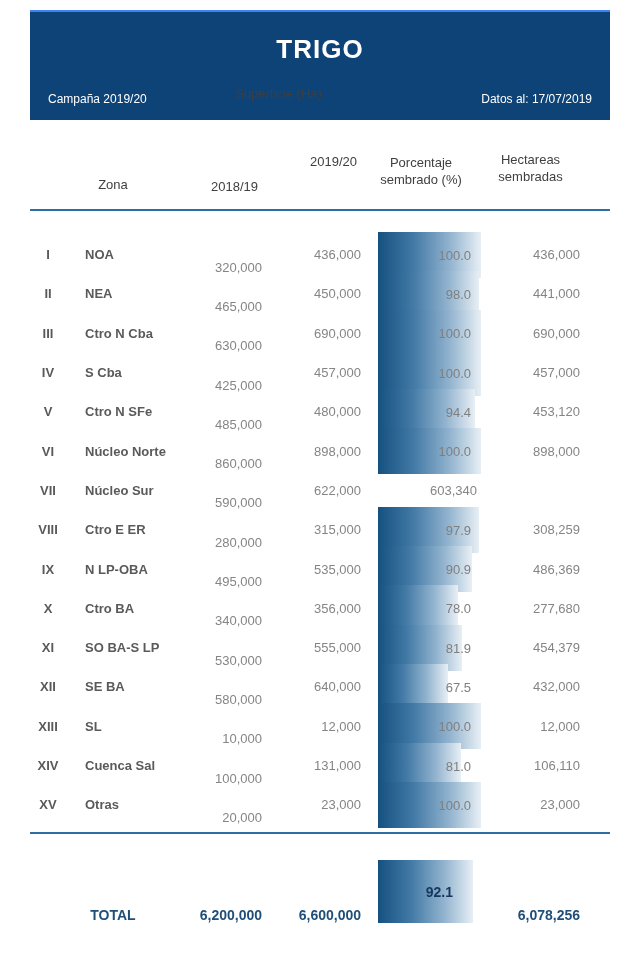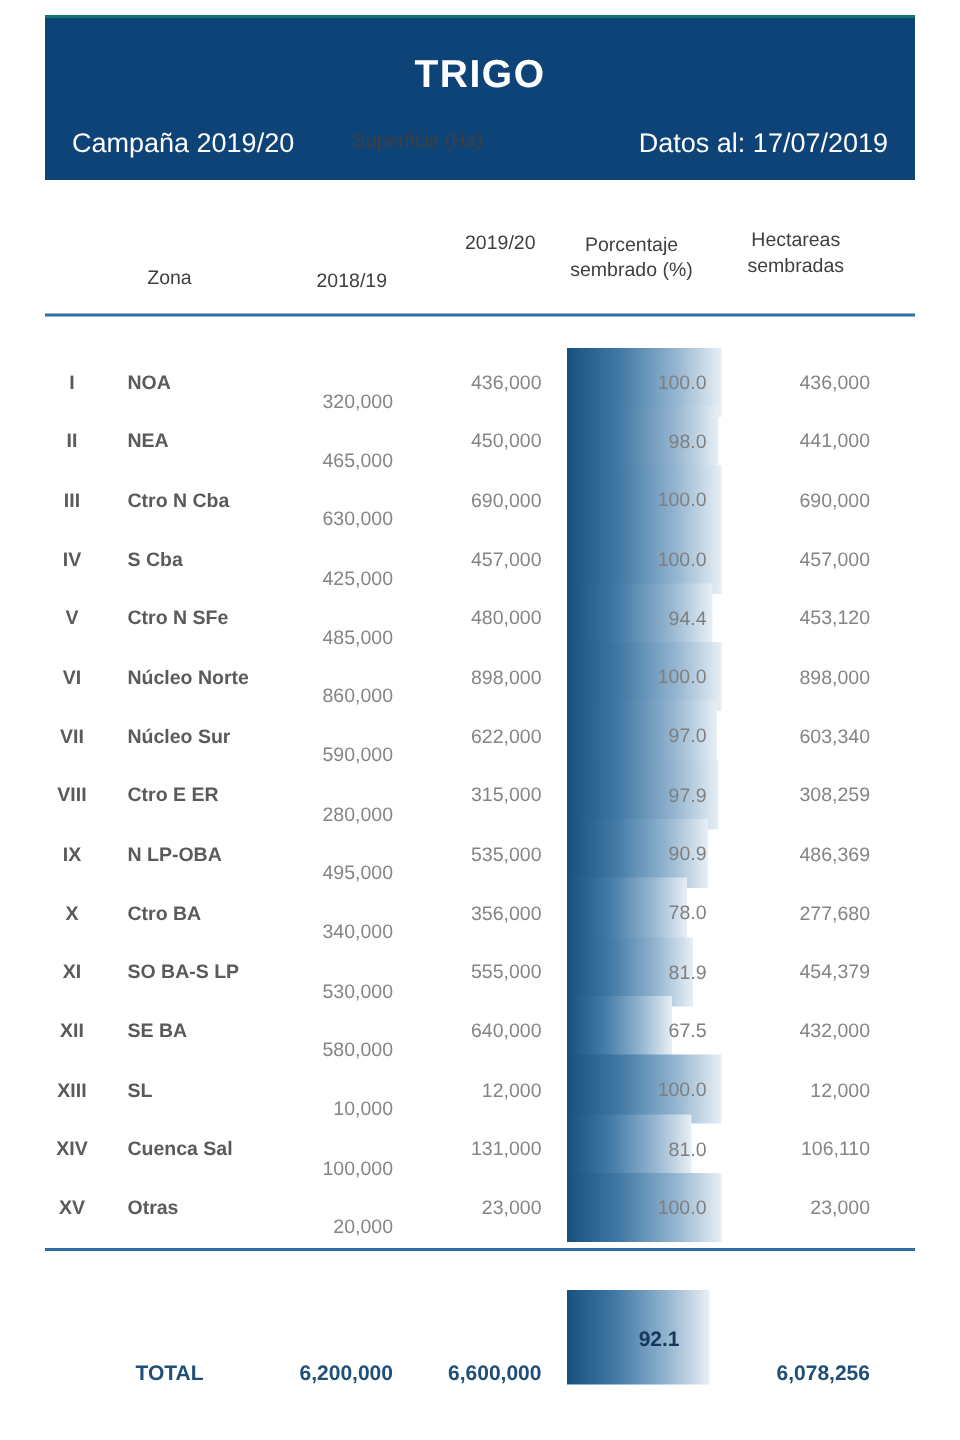--- a/index.html
+++ b/index.html
@@ -2,29 +2,29 @@
 <html><head>
 <meta charset="utf-8">
 <style>
   html,body{margin:0;padding:0;background:#ffffff;}
   body{width:640px;height:960px;font-family:"Liberation Sans",sans-serif;-webkit-font-smoothing:antialiased;}
   .page{width:580px;margin:0 30px;position:relative;}
 
   
   .hdr{
     margin-top:10px;height:110px;background:#0e4377;color:#ffffff;
-    border-top:2px solid #0f766e;box-sizing:border-box;
+    border-top:2px solid #3b82f6;box-sizing:border-box;
     display:flex;flex-direction:column;justify-content:space-between;
   }
   .hdr-title{
     text-align:center;font-size:26px;font-weight:bold;letter-spacing:1px;margin-top:22px;
   }
   .hdr-bottom{
     display:flex;justify-content:space-between;align-items:center;
-    padding:0 18px 14px 18px;font-size:18px;
+    padding:0 18px 14px 18px;font-size:12px;
   }
 
   
   .c-num{width:36px;text-align:center;}
   .c-zone{width:130px;box-sizing:border-box;padding-left:19px;text-align:left;}
   .c-s1{width:66px;text-align:right;margin-top:25px;}
   .c-s2{width:99px;text-align:right;}
   .c-gap{width:17px;}
   .c-ha{width:99px;text-align:right;}
 
@@ -176,24 +176,20 @@
           <div class="bar-label">100.0</div>
         </div>
         <div class="c-ha">898,000</div>
       </div>
       <div class="trow">
         <div class="c-num">VII</div>
         <div class="c-zone">Núcleo Sur</div>
         <div class="c-s1">590,000</div>
         <div class="c-s2">622,000</div>
         <div class="c-gap"></div>
-        <div class="bar-track">
-          <div class="bar" style="width: 97%;"></div>
-          <div class="bar-label">97.0</div>
-        </div>
         <div class="c-ha">603,340</div>
       </div>
       <div class="trow">
         <div class="c-num">VIII</div>
         <div class="c-zone">Ctro E ER</div>
         <div class="c-s1">280,000</div>
         <div class="c-s2">315,000</div>
         <div class="c-gap"></div>
         <div class="bar-track">
           <div class="bar" style="width: 97.9%;"></div>

